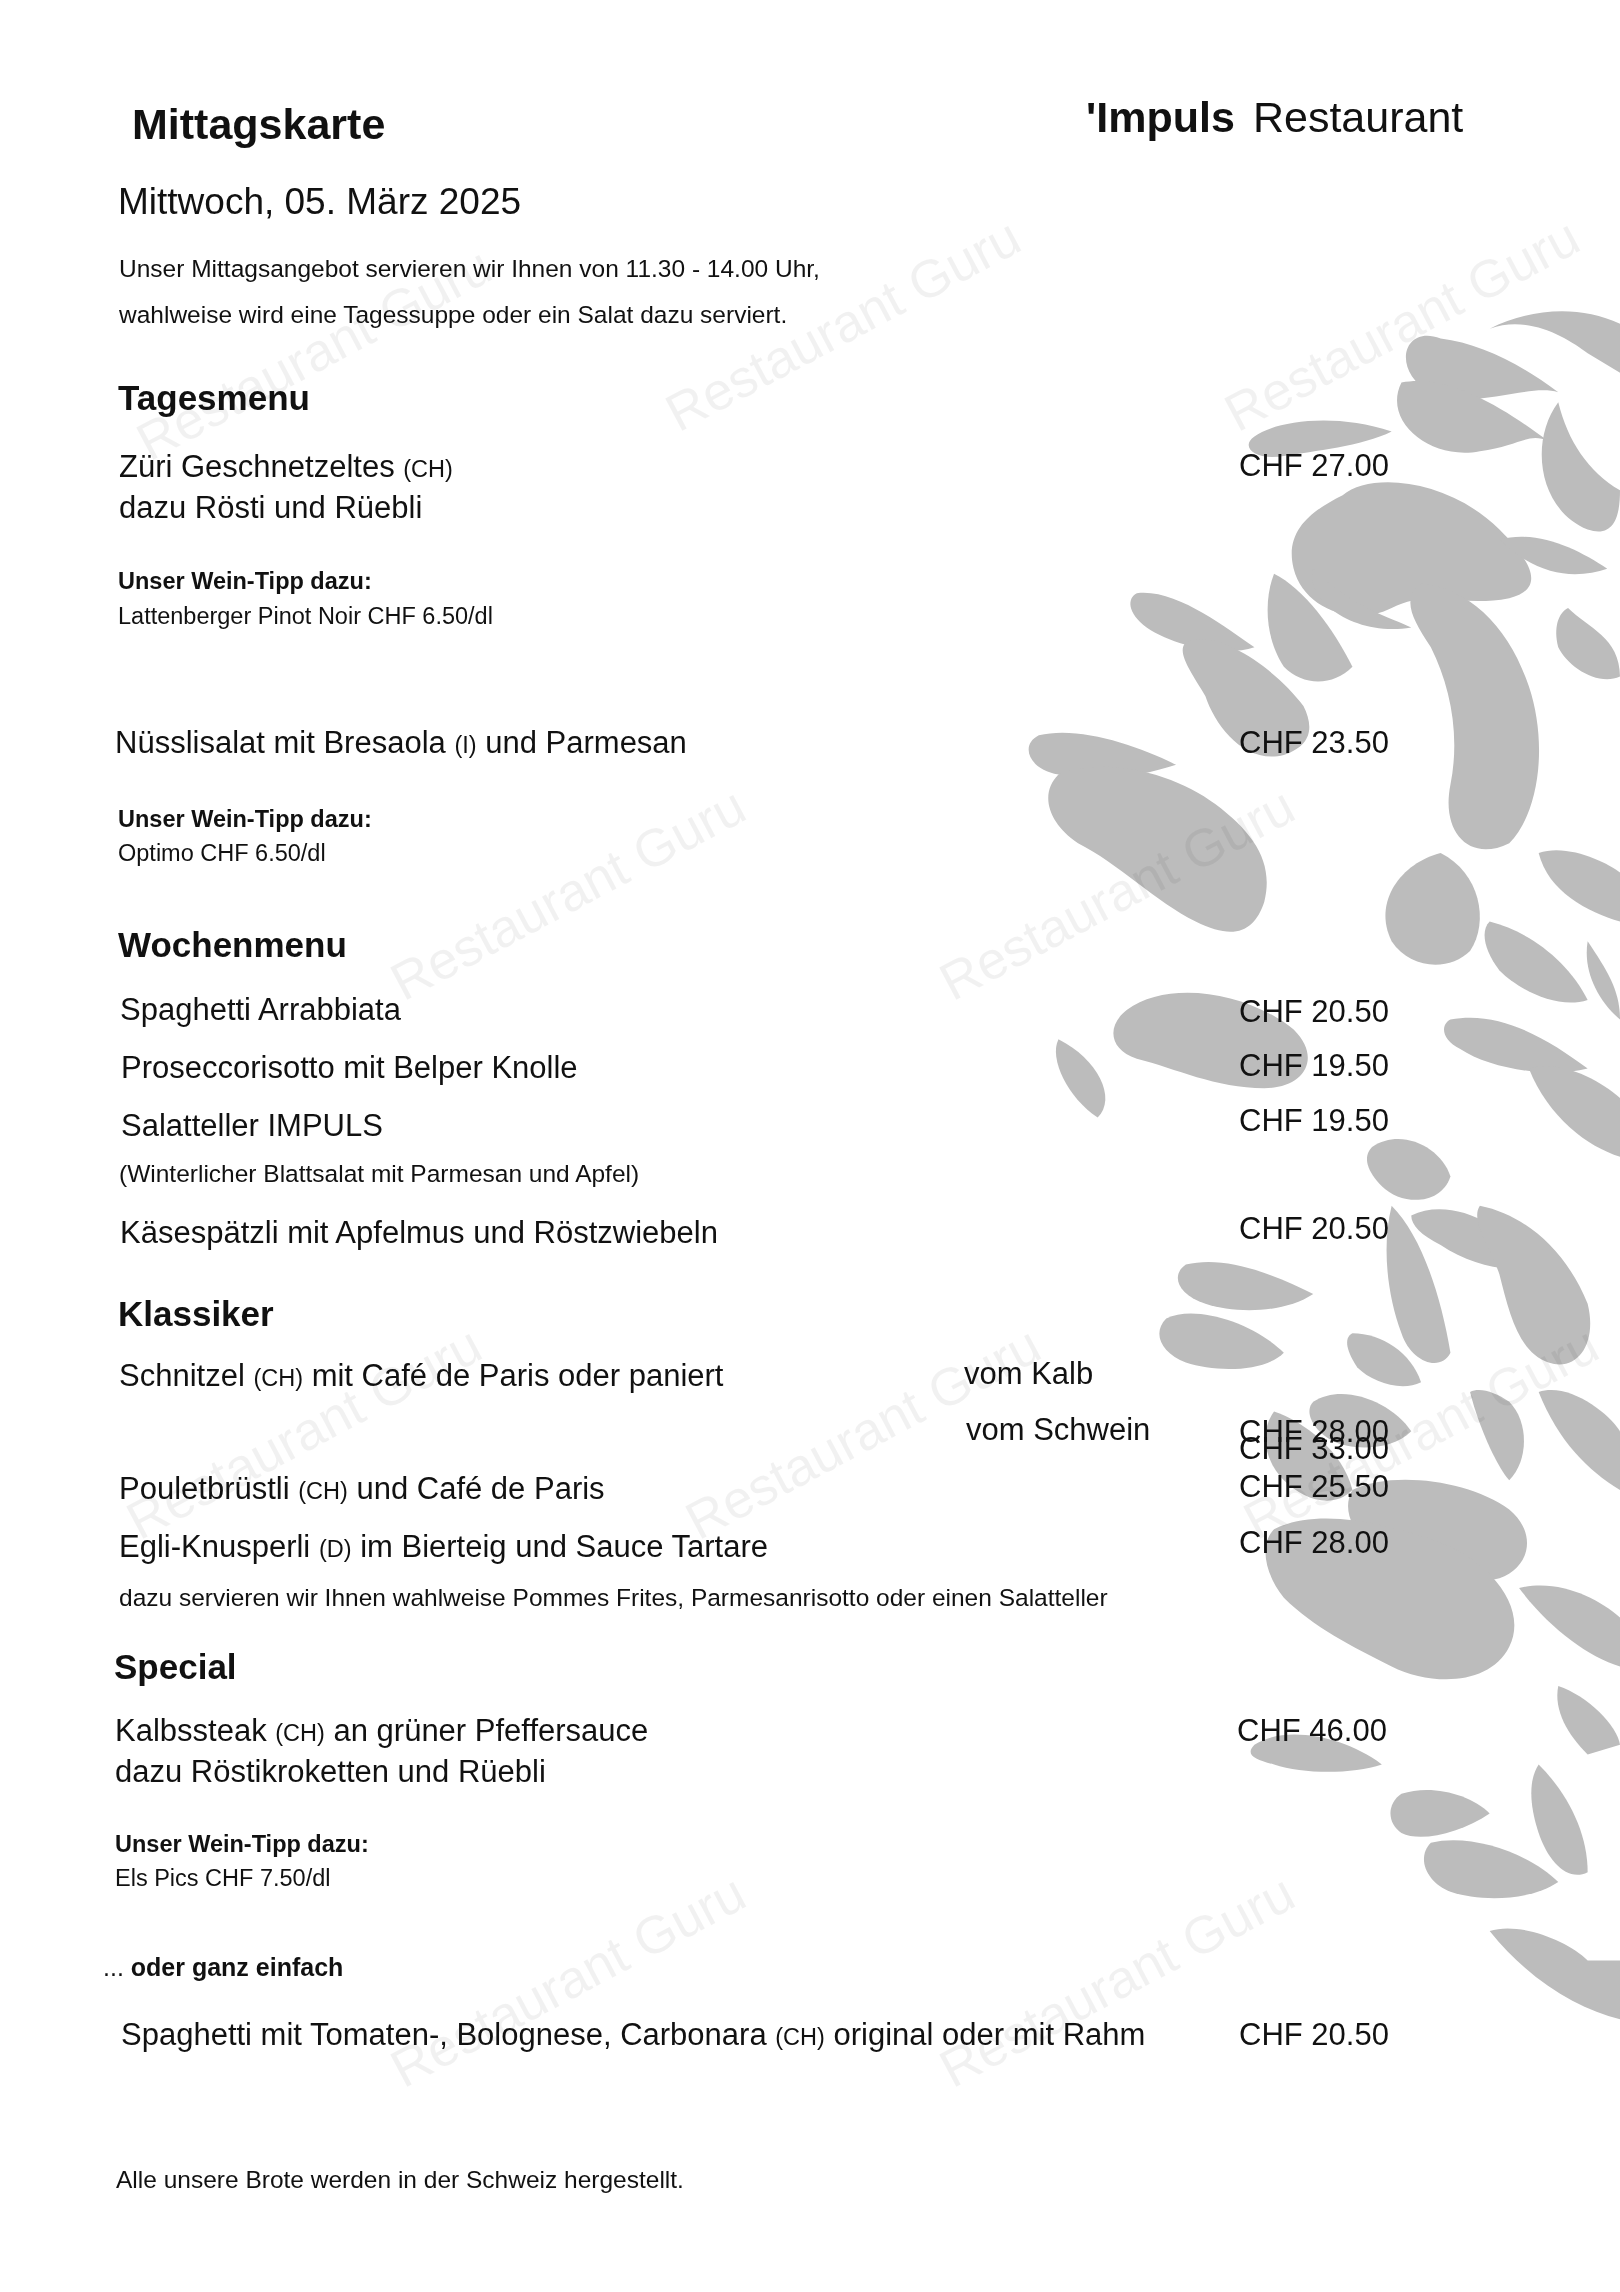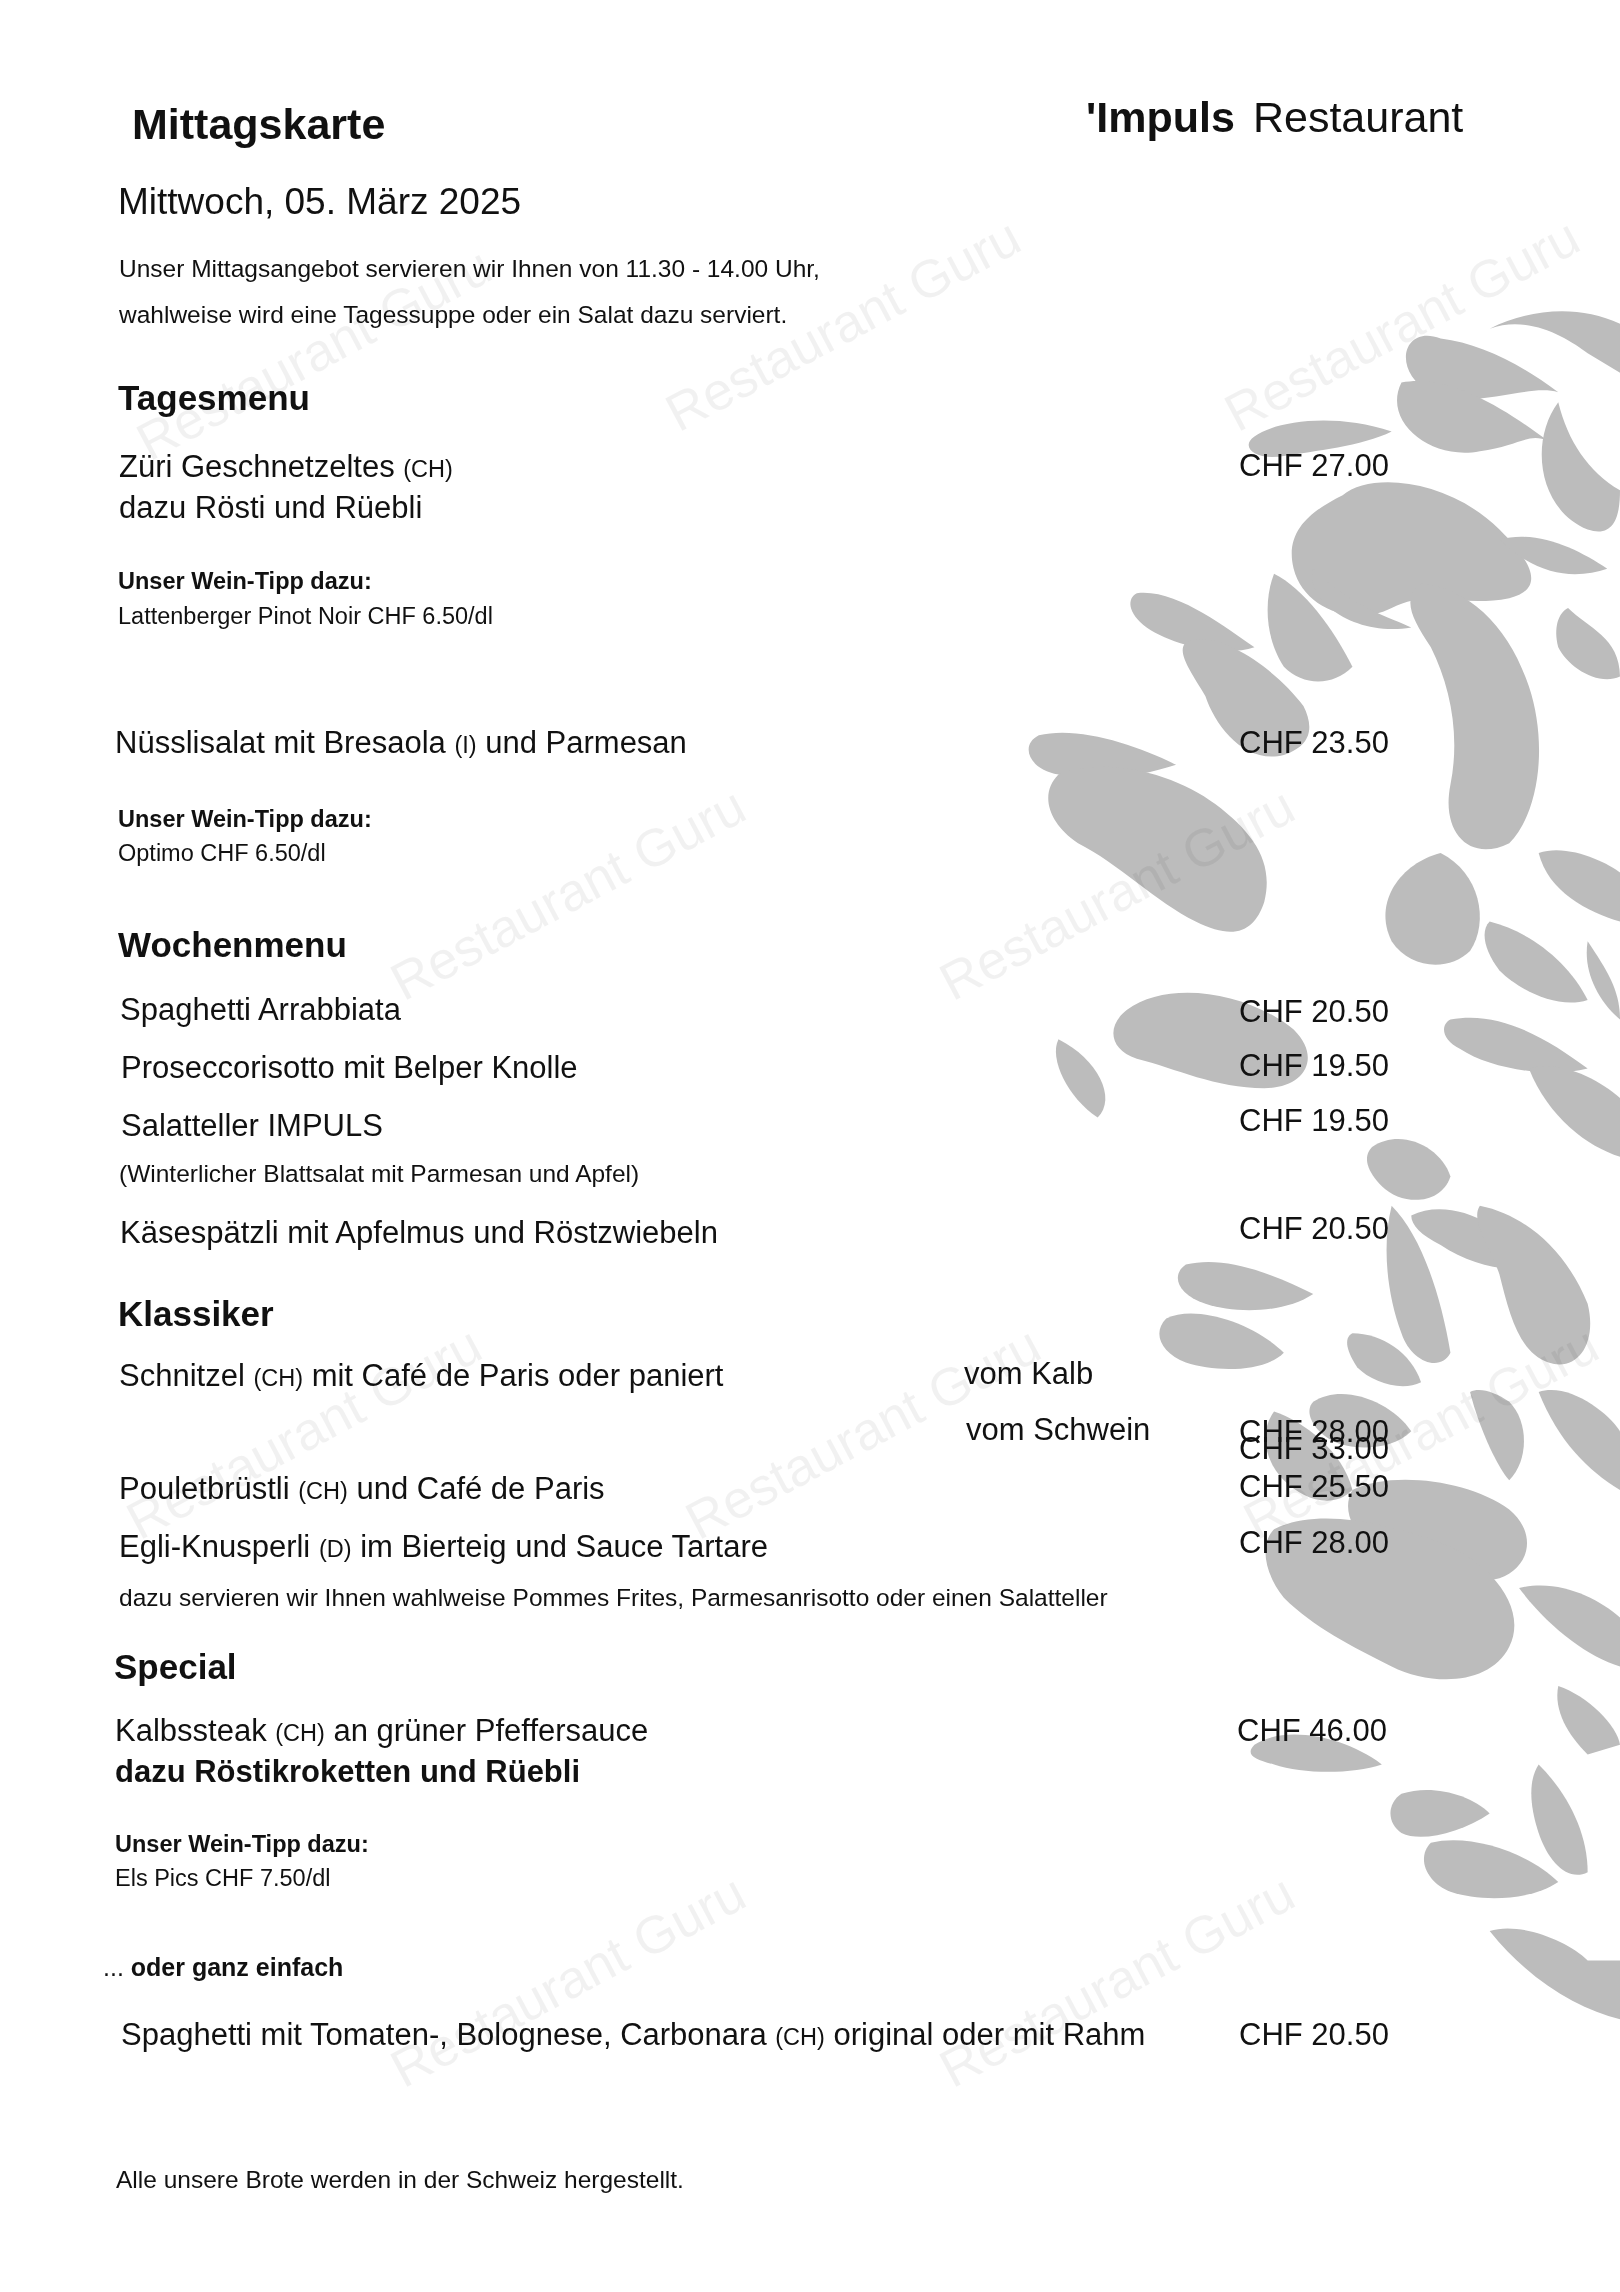--- a/index.html
+++ b/index.html
@@ -154,21 +154,21 @@
   </div>
   <div class="abs price" style="left:1239px;top:1525px;">CHF 28.00</div>
   <div class="abs sub" style="left:119px;top:1584px;">dazu servieren wir Ihnen wahlweise Pommes Frites, Parmesanrisotto oder einen Salatteller</div>
 
   <div class="abs h-sec" style="left:114px;top:1647px;">Special</div>
   <div class="abs item" style="left:115px;top:1713px;">
     <span>Kalbssteak</span>
     <span class="tag">(CH)</span>
     <span>an grüner Pfeffersauce</span>
   </div>
-  <div class="abs item" style="left:115px;top:1754px;font-weight:bold;">dazu Röstikroketten und Rüebli</div>
+  <div class="abs item" style="left:115px;top:1754px;">dazu Röstikroketten und Rüebli</div>
   <div class="abs price" style="left:1237px;top:1713px;">CHF 46.00</div>
   <div class="abs wine-label" style="left:115px;top:1831px;">Unser Wein-Tipp dazu:</div>
   <div class="abs wine-text" style="left:115px;top:1865px;">Els Pics CHF 7.50/dl</div>
 
   <div class="abs h-sec" style="left:103px;top:1953px;font-size:25px;">
     <span style="font-weight:normal;">...</span>
     <span>oder ganz einfach</span>
   </div>
   <div class="abs item" style="left:121px;top:2017px;">
     <span>Spaghetti  mit  Tomaten-, Bolognese, Carbonara</span>

